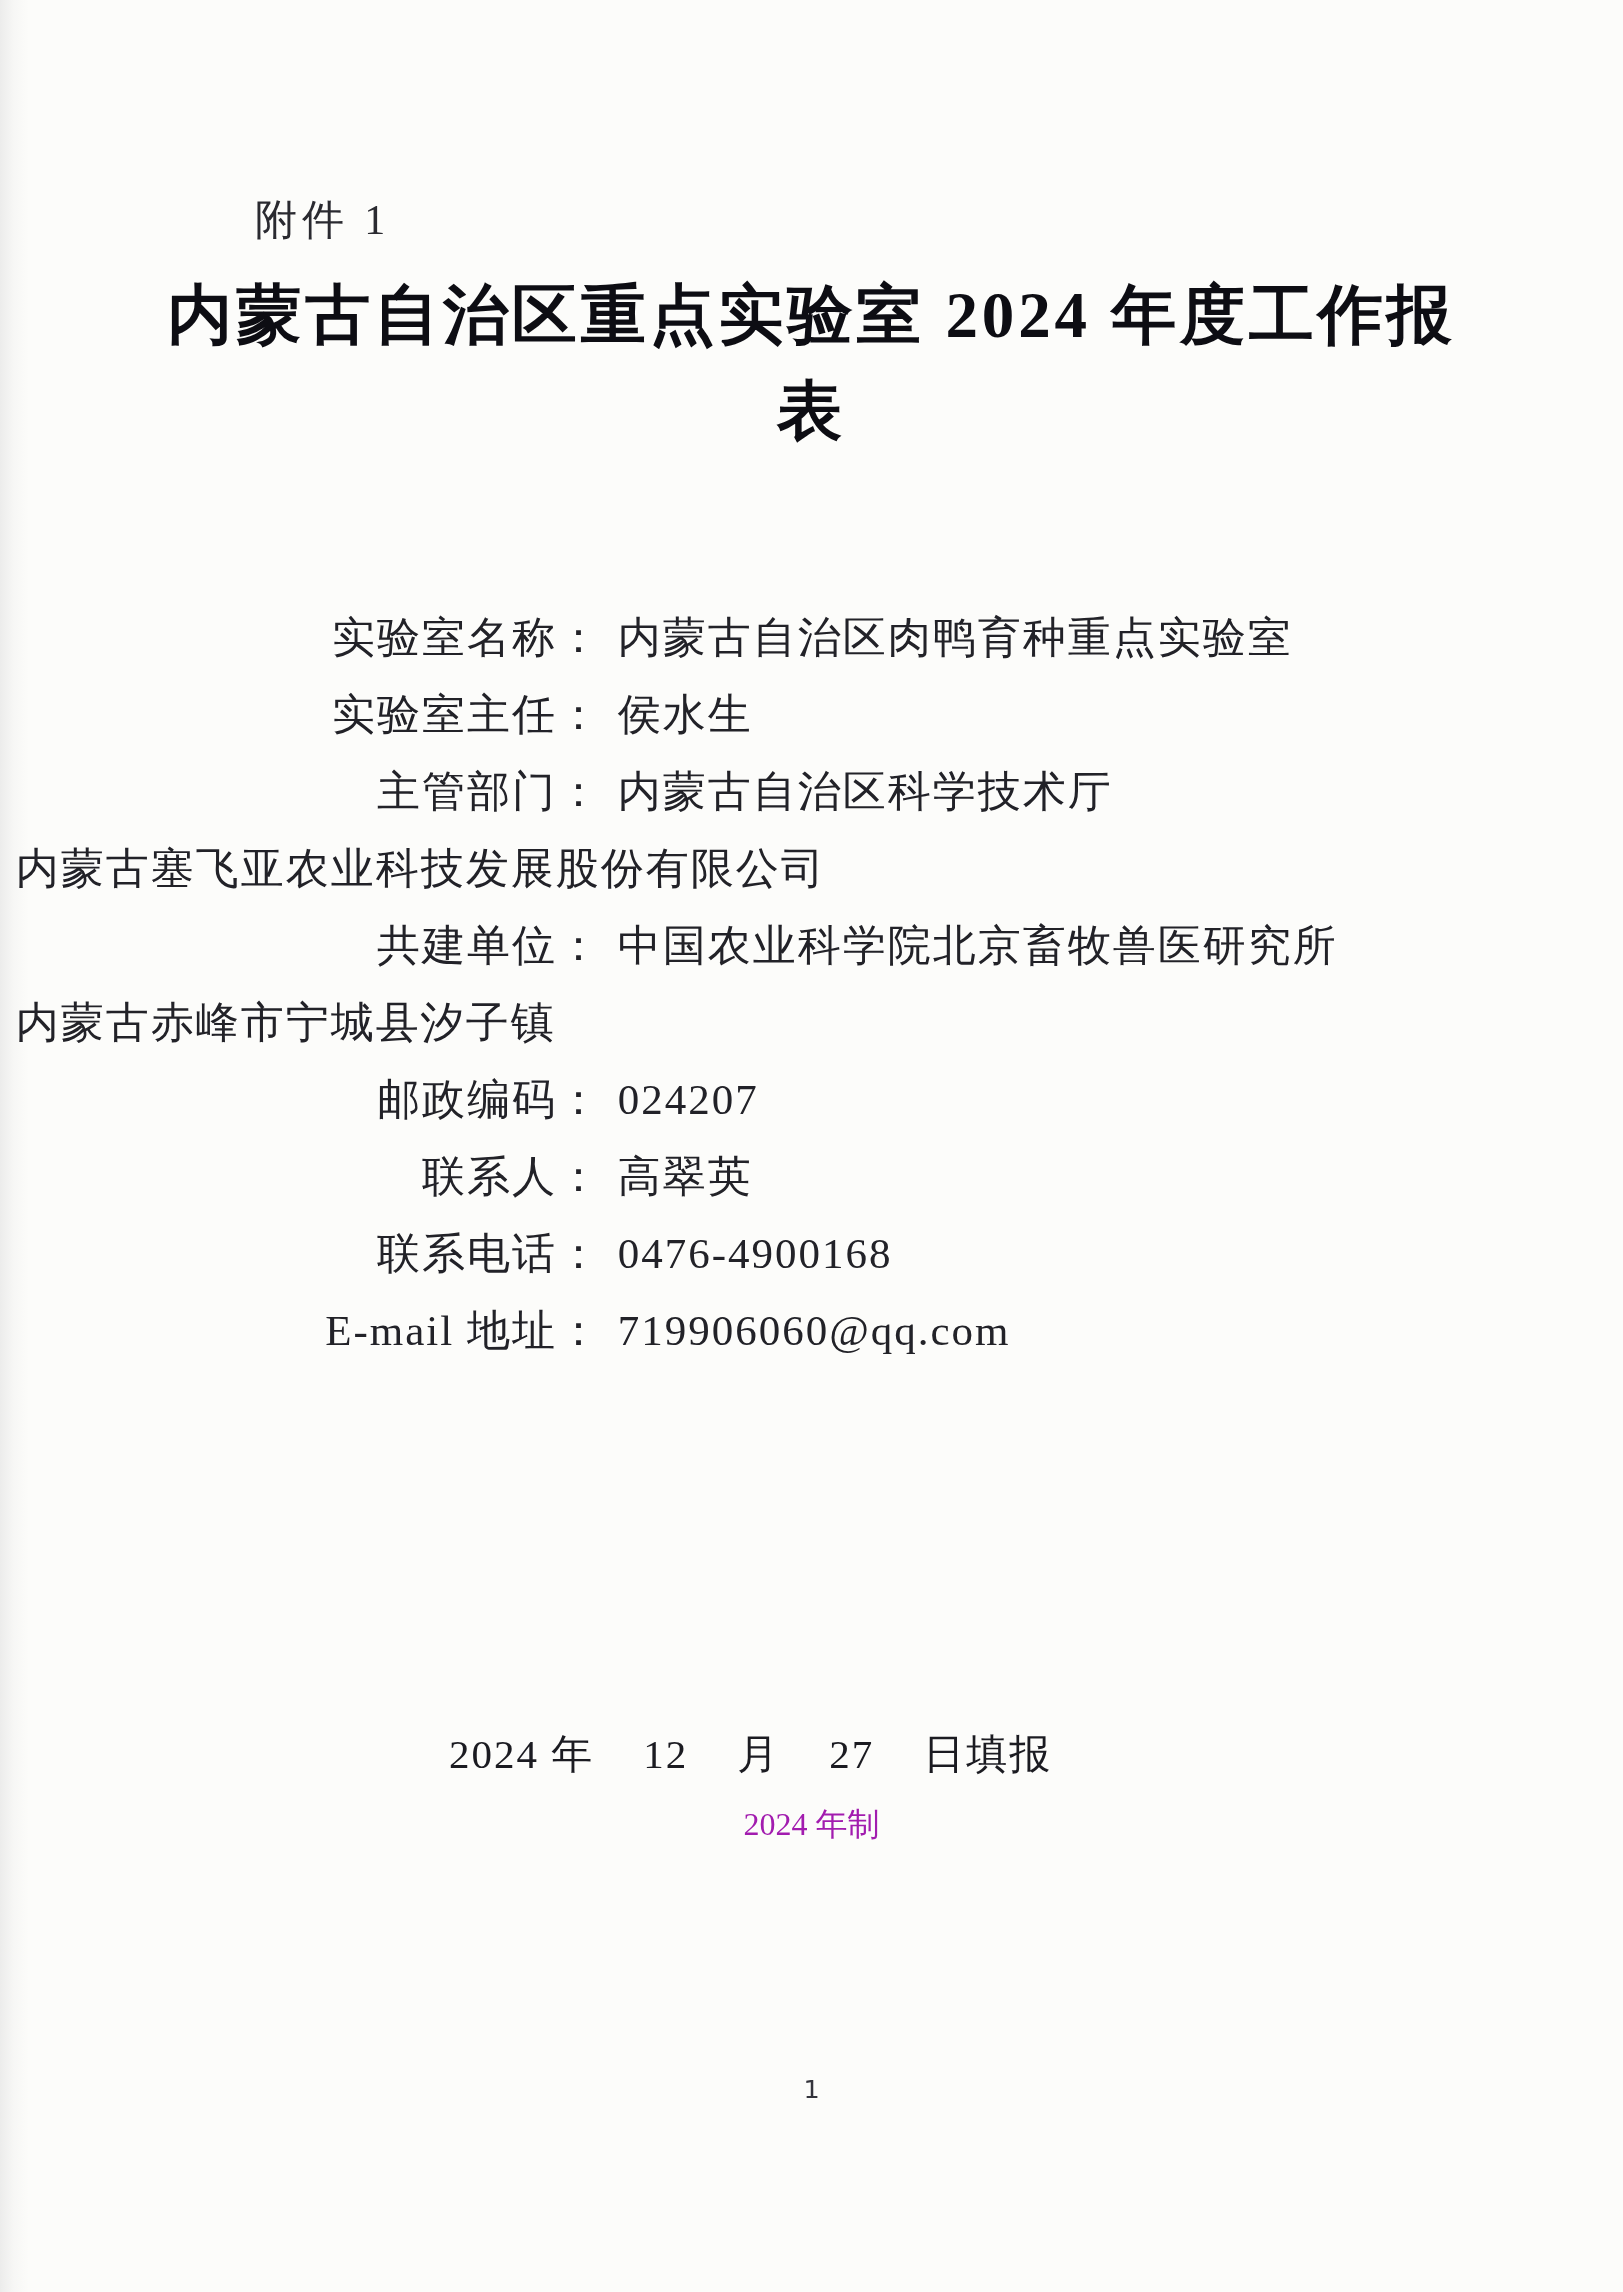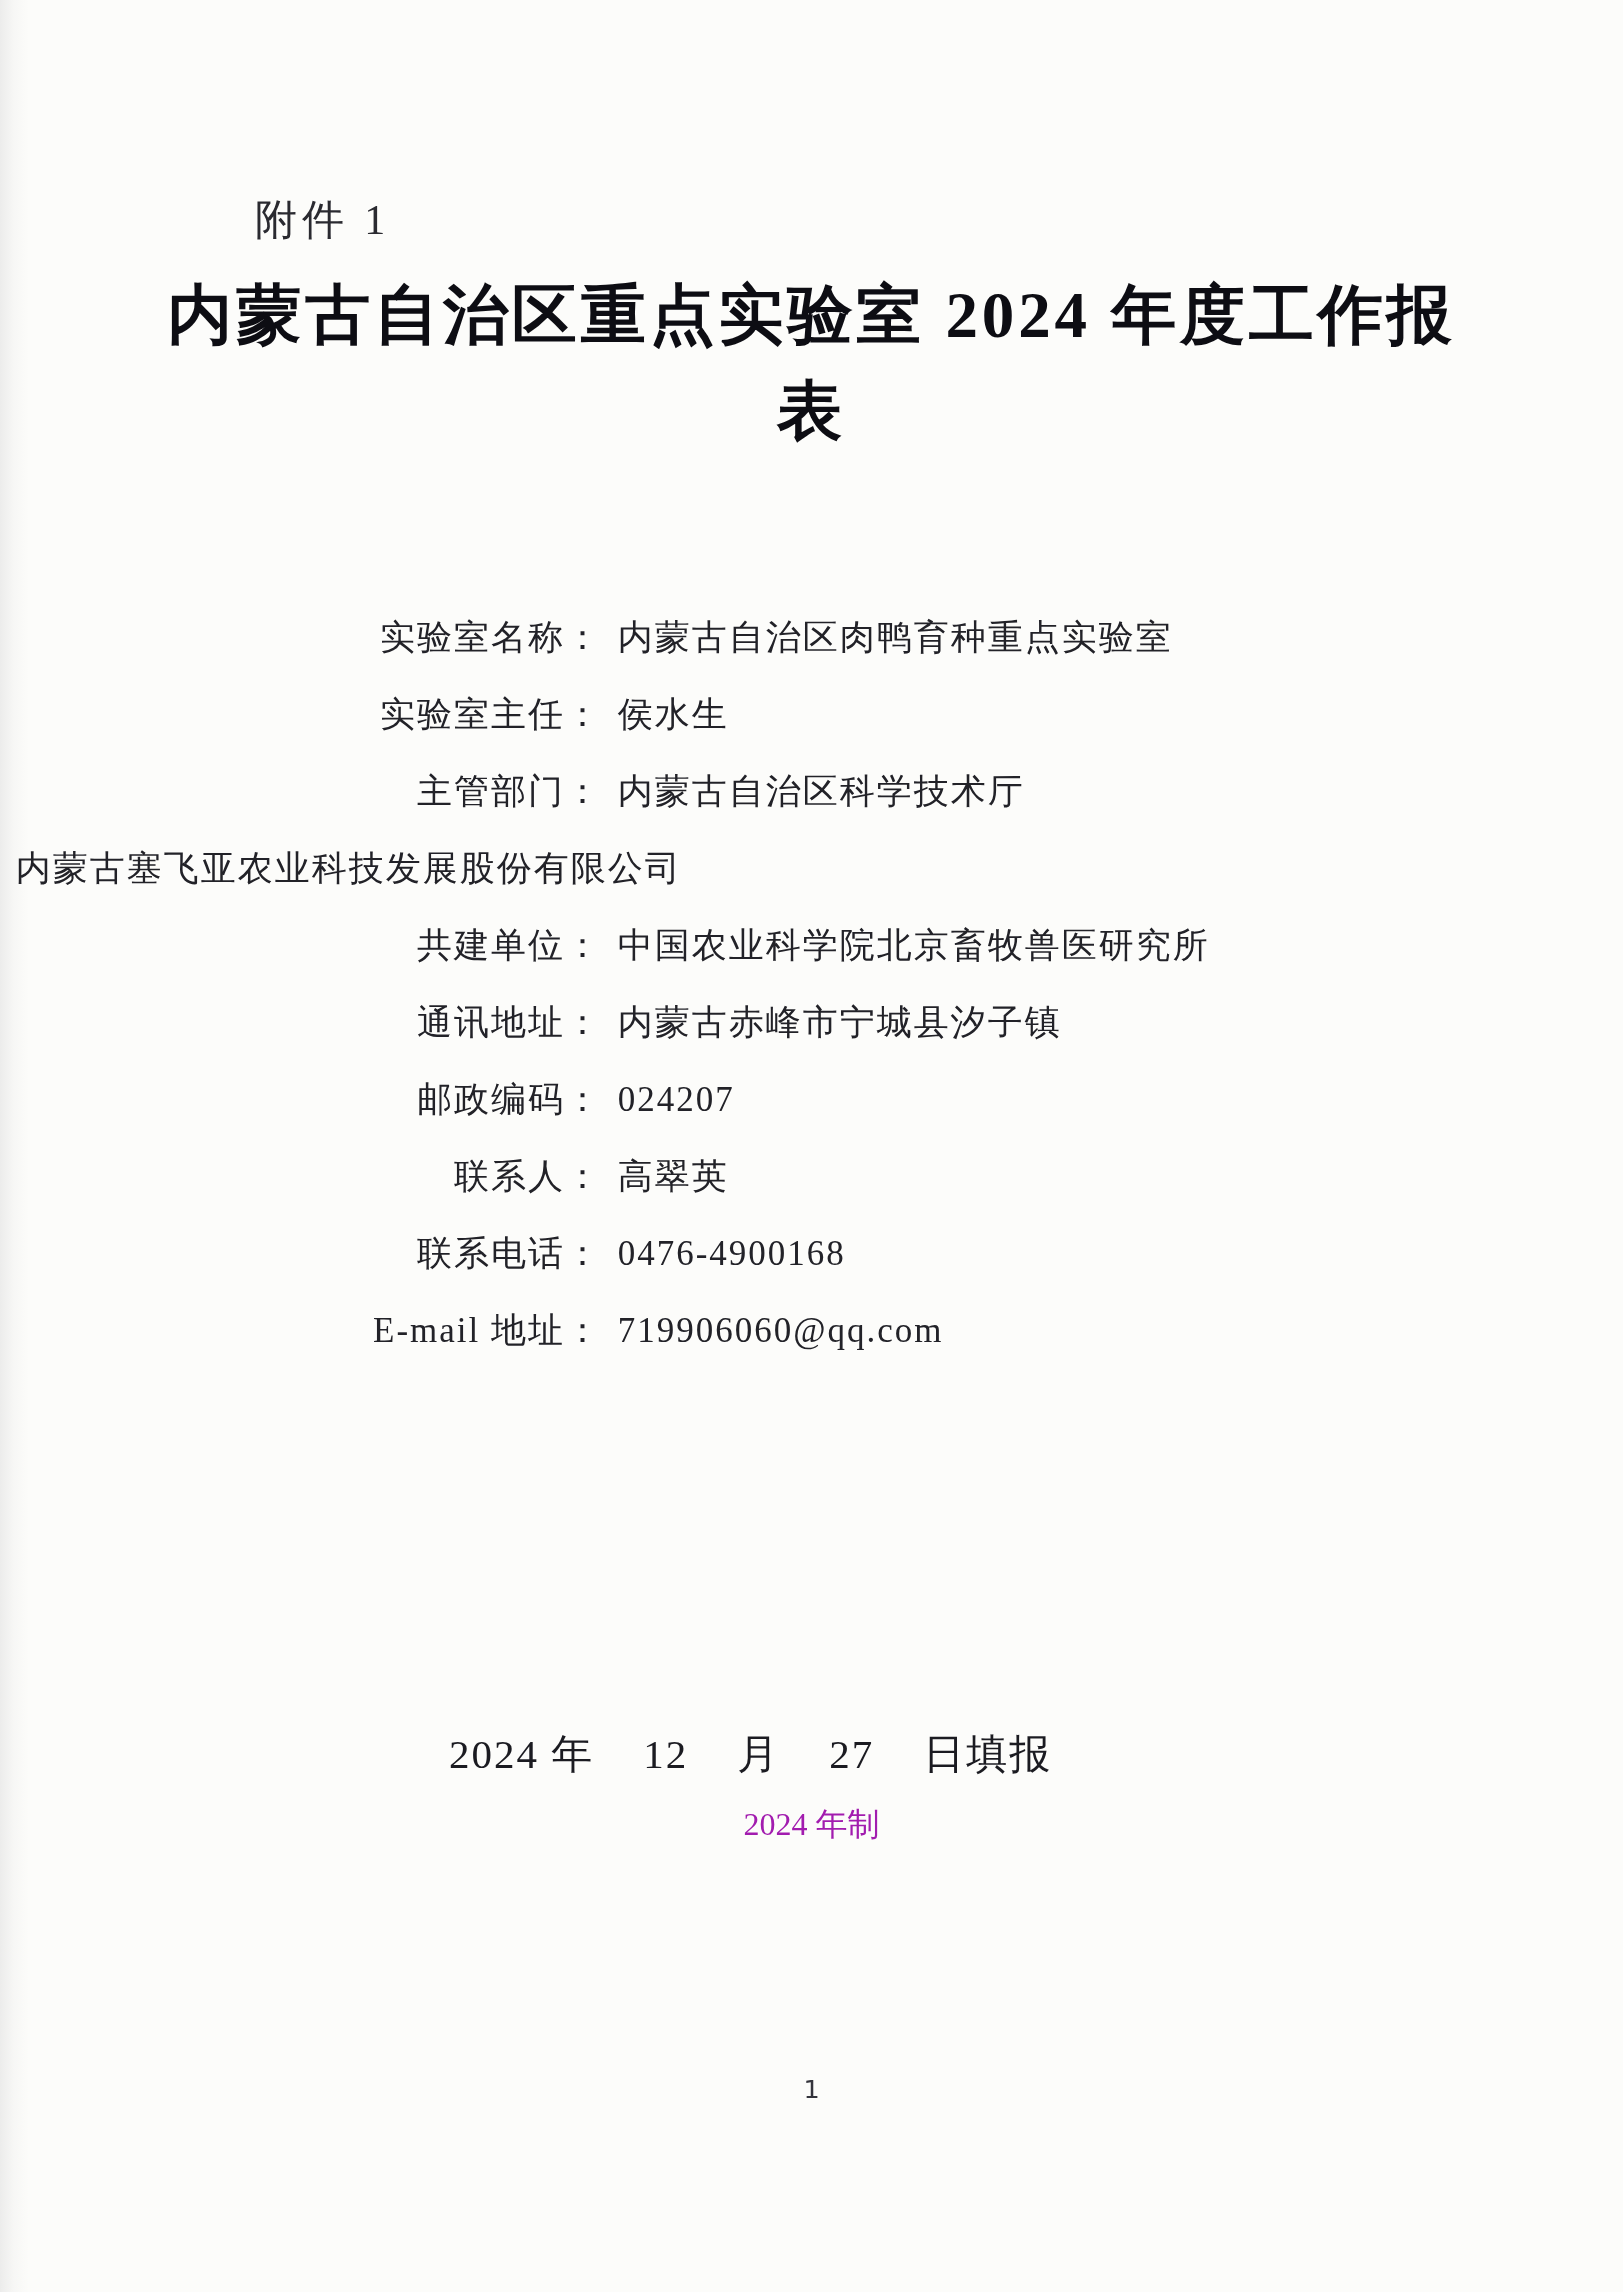--- a/index.html
+++ b/index.html
@@ -45,21 +45,21 @@
     font-weight: bold;
     color: #0d0d13;
     line-height: 96px;
     letter-spacing: 3.9px;
   }
   .form {
     position: absolute;
     left: 0;
     top: 599px;
     width: 1623px;
-    font-size: 35px;
+    font-size: 43px;
     color: #222228;
   }
   .form .row {
     display: flex;
     height: 77px;
     align-items: center;
   }
   .form .label {
     width: 602px;
     text-align: right;
@@ -135,21 +135,20 @@
     <div class="row">
       <div class="value">内蒙古塞飞亚农业科技发展股份有限公司</div>
     </div>
 
     <div class="row">
       <div class="label">共建单位：</div>
       <div class="value">中国农业科学院北京畜牧兽医研究所</div>
     </div>
 
     <div class="row">
-      <div class="label">通讯地址：</div>
       <div class="value">内蒙古赤峰市宁城县汐子镇</div>
     </div>
 
     <div class="row">
       <div class="label">邮政编码：</div>
       <div class="value">024207</div>
     </div>
 
     <div class="row">
       <div class="label">联系人：</div>

